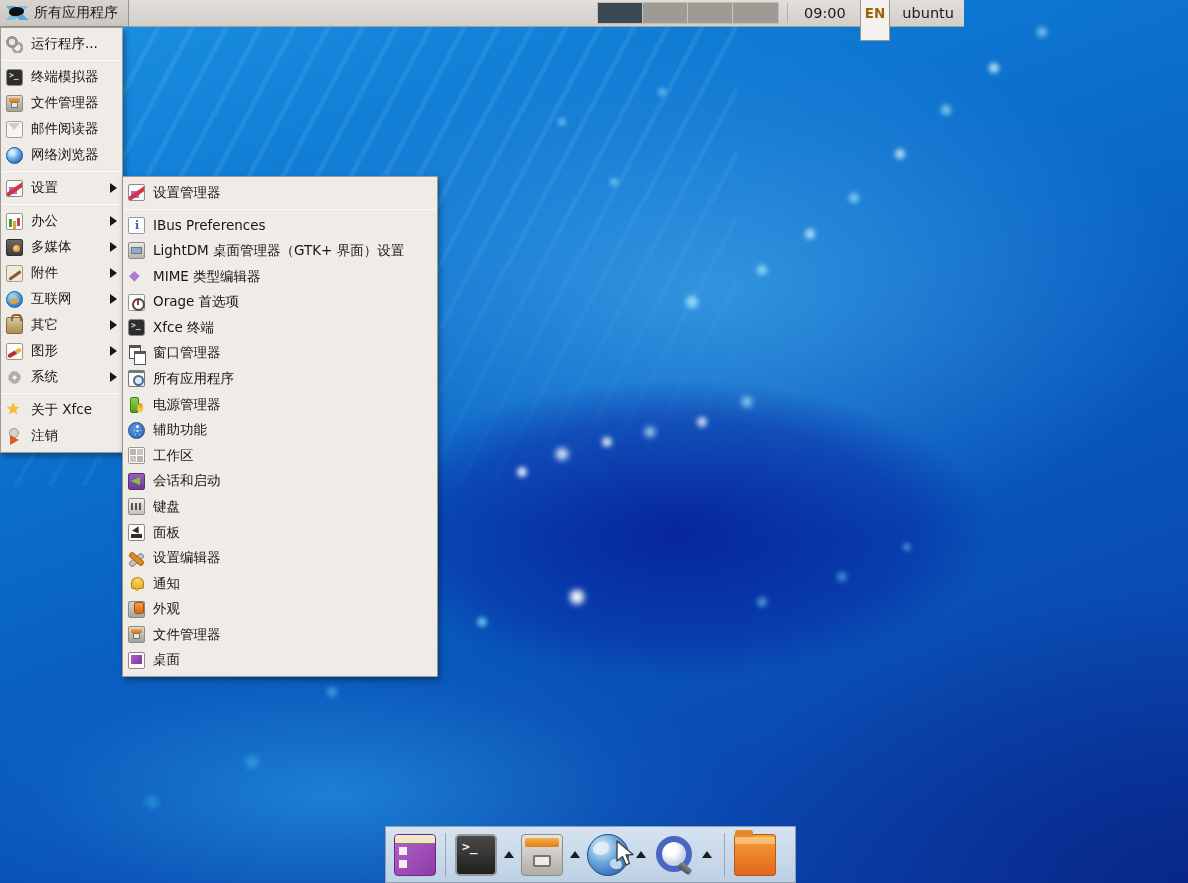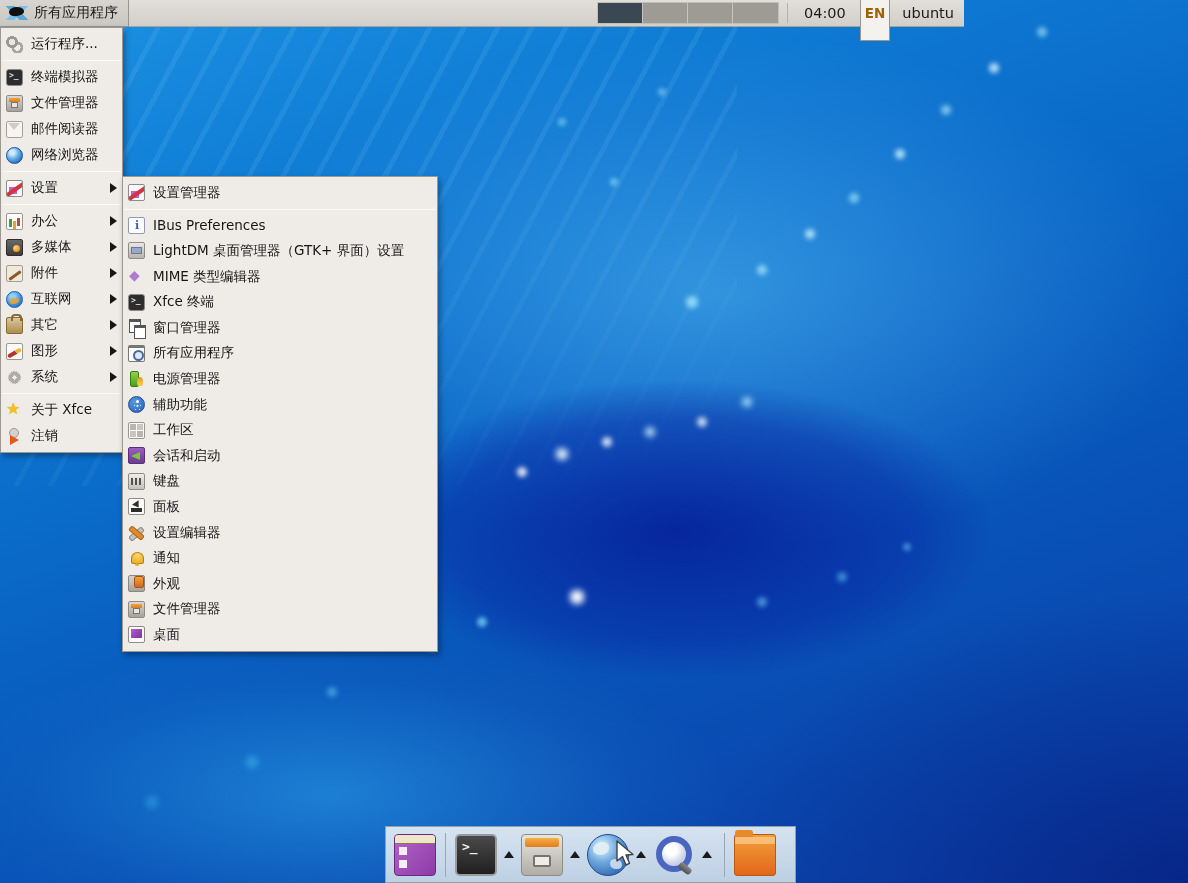--- a/index.html
+++ b/index.html
@@ -268,21 +268,21 @@
       <span>所有应用程序</span>
     </div>
     <div id="panel-spacer"></div>
     <div id="pager">
       <div class="ws active"></div>
       <div class="ws inactive"></div>
       <div class="ws inactive"></div>
       <div class="ws inactive"></div>
     </div>
     <div id="panel-sep"></div>
-    <div id="clock">04:00</div>
+    <div id="clock">09:00</div>
     <div id="im-badge">EN</div>
     <div id="whoami">ubuntu</div>
   </div>
 
   <div id="main-menu" class="menu">
     <div class="mrow">
       <span class="mi i-run"></span>
       <span class="mlabel">运行程序...</span>
     </div>
     <div class="msep"></div>
@@ -365,20 +365,24 @@
       <span class="mi i-ibus"></span>
       <span class="mlabel">IBus Preferences</span>
     </div>
     <div class="mrow">
       <span class="mi i-lightdm"></span>
       <span class="mlabel">LightDM 桌面管理器（GTK+ 界面）设置</span>
     </div>
     <div class="mrow">
       <span class="mi i-mime"></span>
       <span class="mlabel">MIME 类型编辑器</span>
+    </div>
+    <div class="mrow">
+      <span class="mi i-orage"></span>
+      <span class="mlabel">Orage 首选项</span>
     </div>
     <div class="mrow">
       <span class="mi i-terminal"></span>
       <span class="mlabel">Xfce 终端</span>
     </div>
     <div class="mrow">
       <span class="mi i-wm"></span>
       <span class="mlabel">窗口管理器</span>
     </div>
     <div class="mrow">

